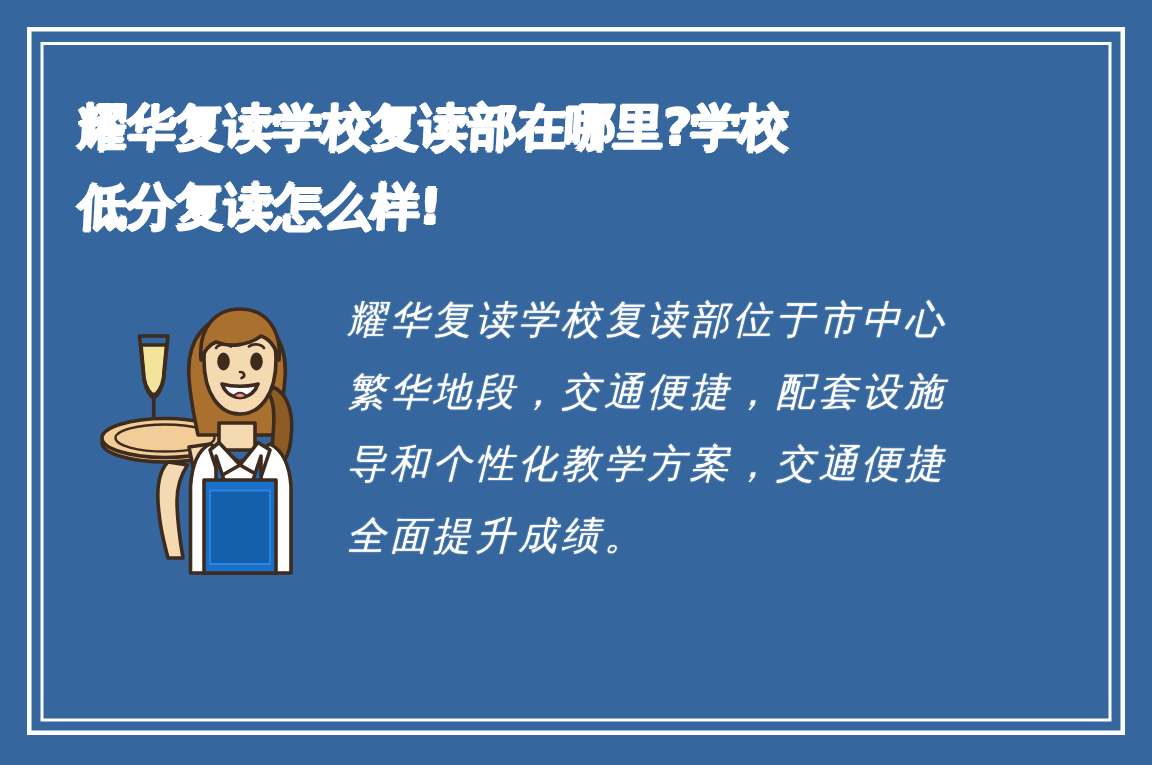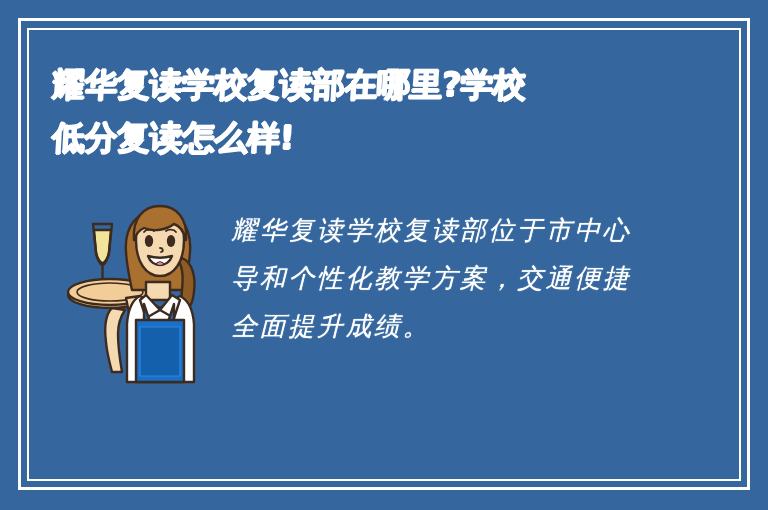--- a/index.html
+++ b/index.html
@@ -69,21 +69,21 @@
     top: 196px;
     width: 140px;
     height: 200px;
   }
   .illustration svg { display: block; width: 140px; height: 200px; }
 
   
   .body-block {
     position: absolute;
     left: 231px;
-    top: 206px;
+    top: 190px;
     width: 430px;
   }
   .body-line {
     color: #ffffff;
     font-family: "DejaVu Serif", "Liberation Serif", serif;
     font-size: 26px;
     line-height: 48px;
     letter-spacing: 2.6px;
     white-space: nowrap;
     font-style: italic;
@@ -149,17 +149,18 @@
         <path d="M94 52 C97 52 98 55 95 56" fill="none" stroke-width="1.8"></path>
 
         <path d="M82 60 C86 72 102 72 106 60 C99 62 89 62 82 60 Z" fill="#ffffff"></path>
         <path d="M90 68 C92 65 96 65 98 68 C96 70 92 70 90 68 Z" fill="#f08a9b" stroke-width="1.2"></path>
       </g>
     </svg>
   </div>
 
   <div class="body-block">
     <div class="body-line">耀华复读学校复读部位于市中心</div>
+    <div class="body-line">繁华地段，交通便捷，配套设施</div>
     <div class="body-line">导和个性化教学方案，交通便捷</div>
     <div class="body-line">全面提升成绩。</div>
   </div>
 
 </div>
 
 </body></html>

